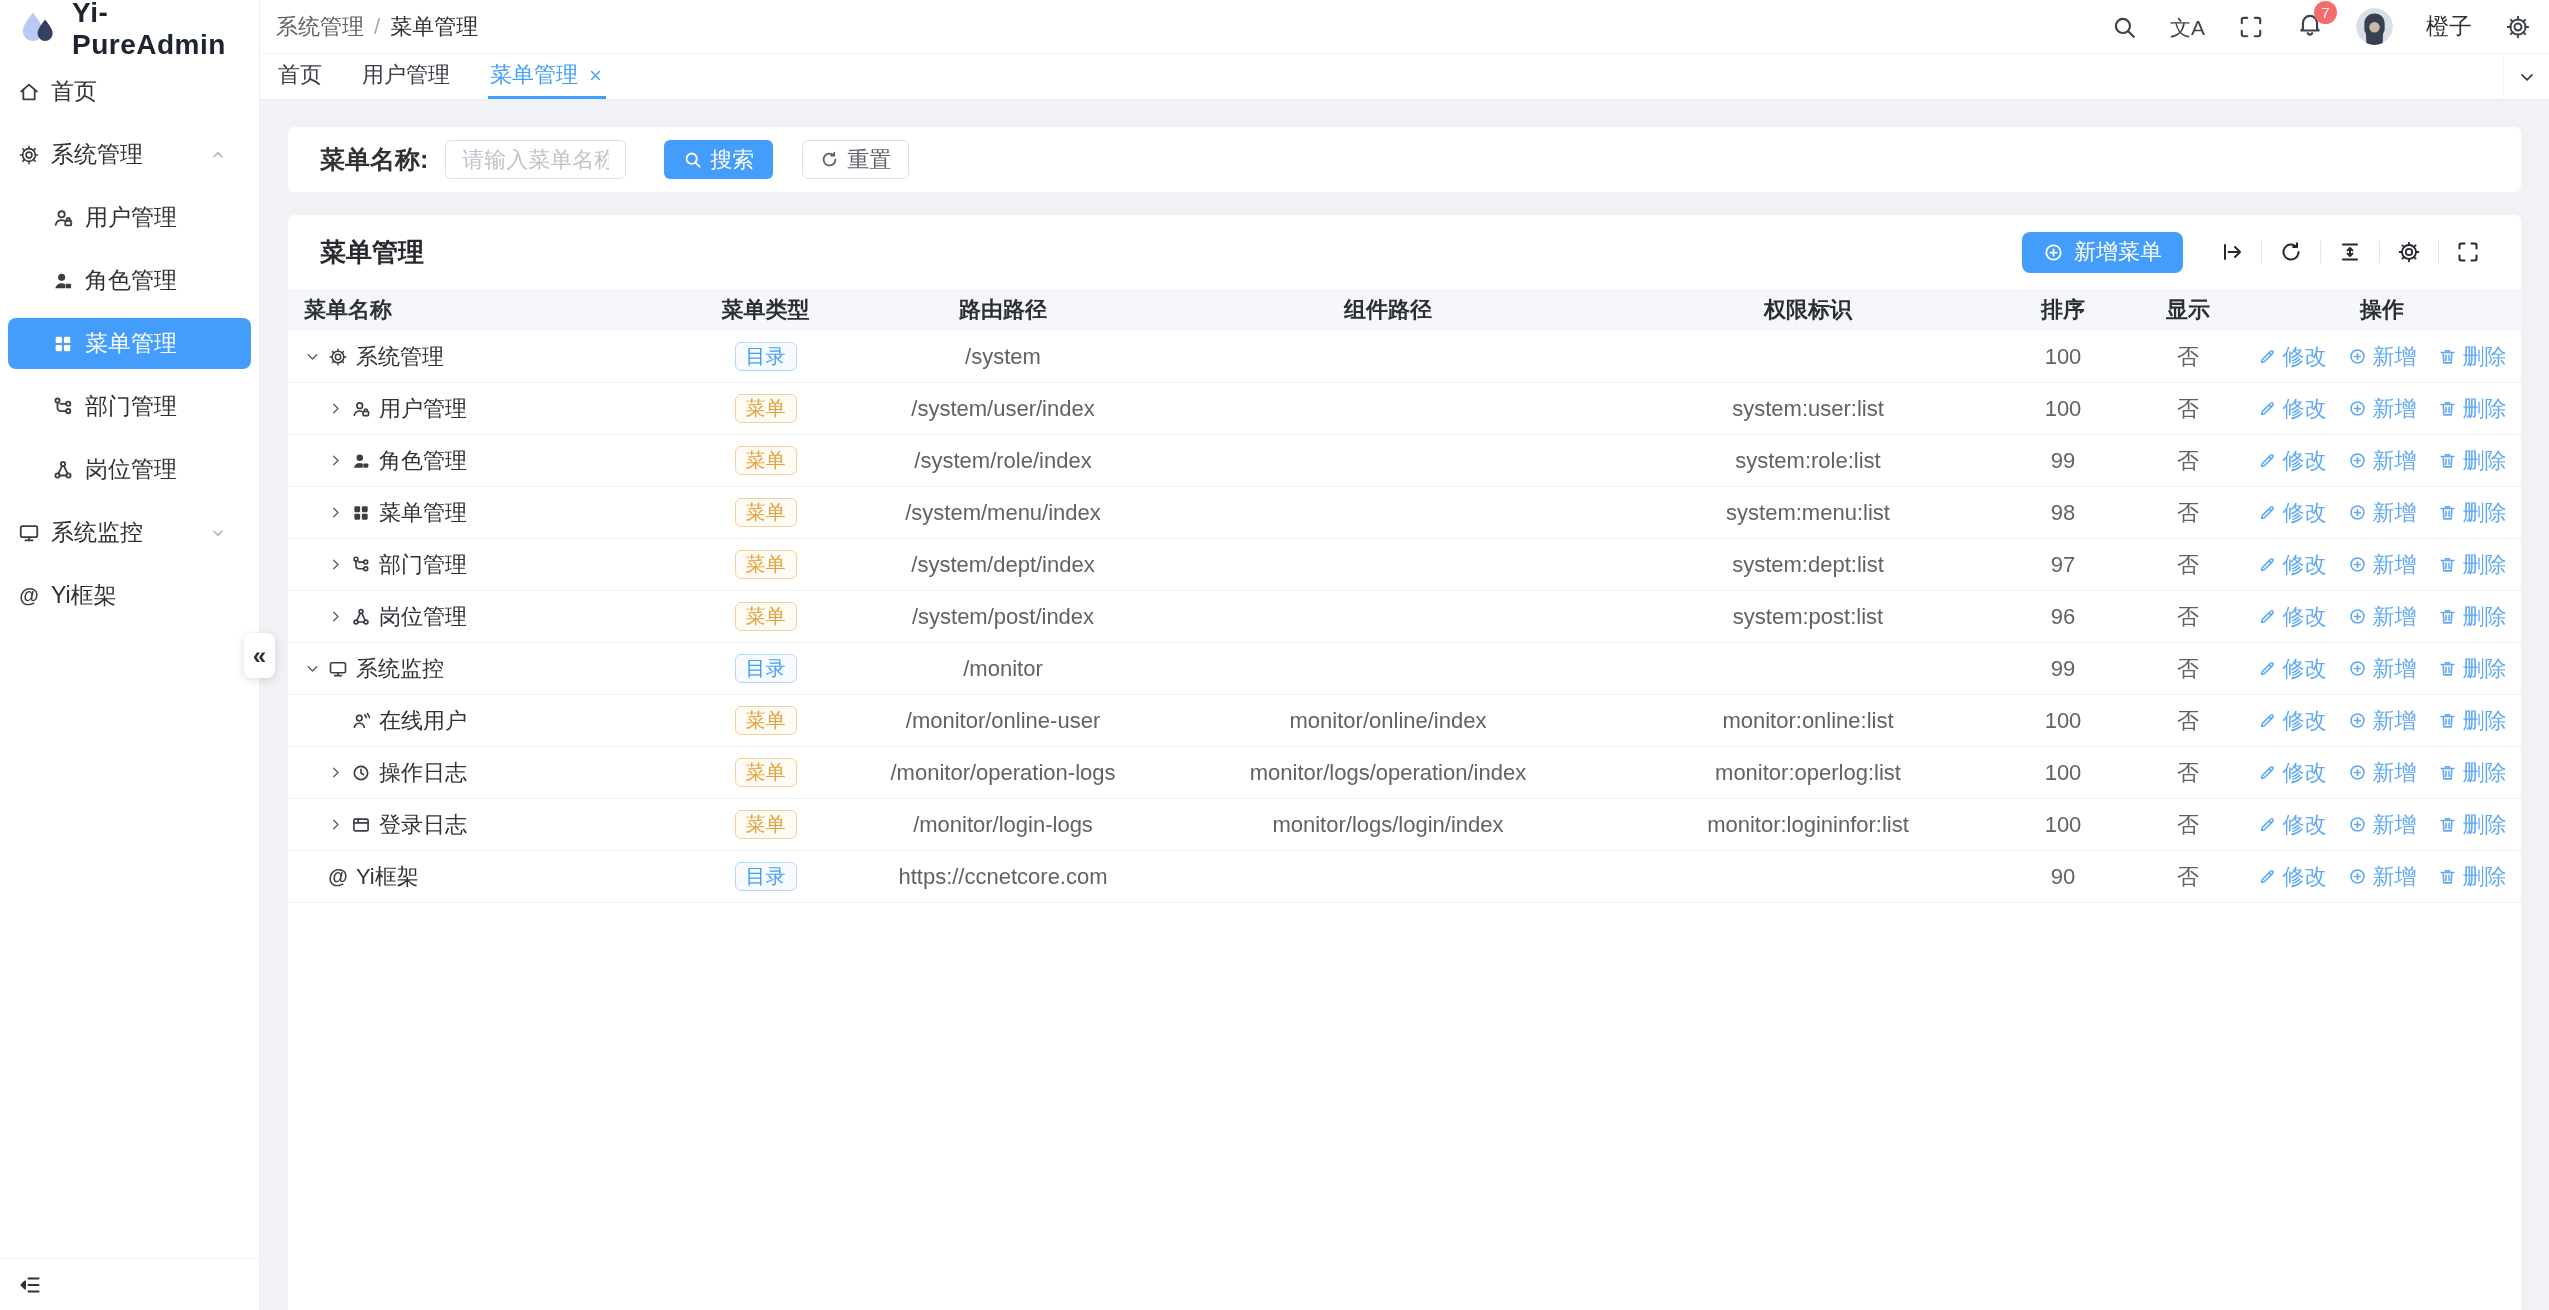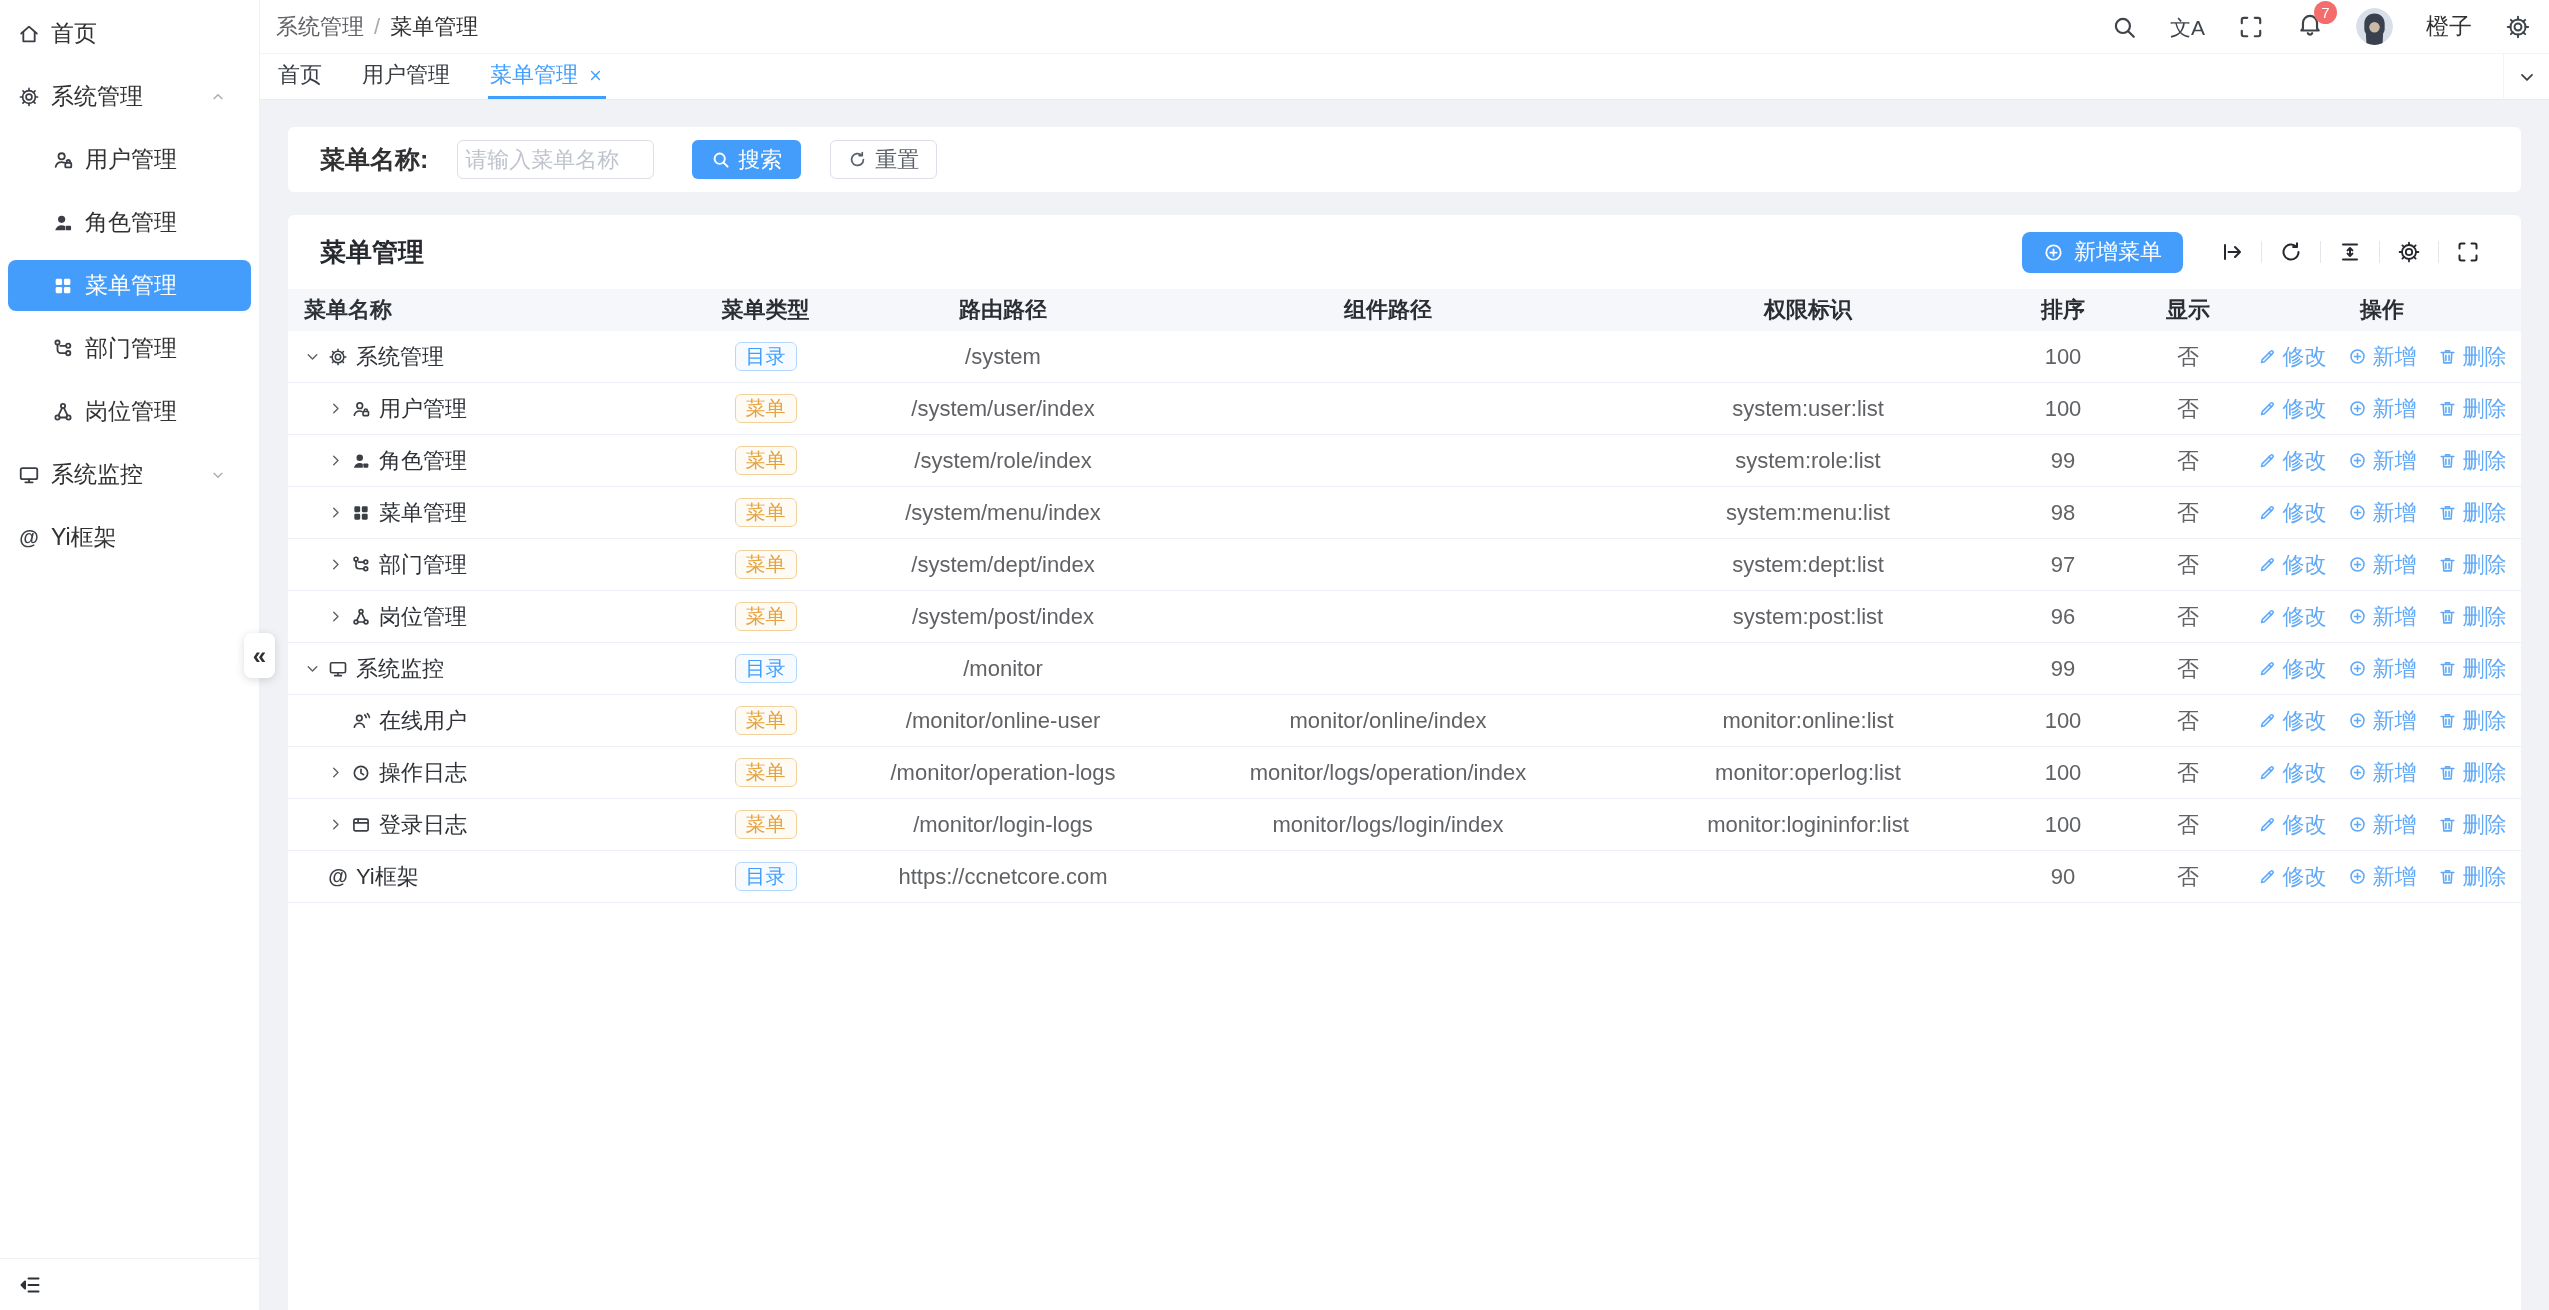--- a/index.html
+++ b/index.html
@@ -63,23 +63,23 @@
   .tab-more { margin-left:auto; width:46px; display:flex; align-items:center; justify-content:center;
               border-left:1px solid #f2f4f6; cursor:pointer; }
   .tab-more .icon { width:20px; height:20px; color:#3f444b; }
 
   
   .content { flex:1; background:#f0f2f5; padding:27px 28px 0; display:flex;
              flex-direction:column; min-height:0; }
   .search-card { background:#fff; border-radius:6px; height:65px; flex:none;
                  display:flex; align-items:center; padding-left:32px; }
   .search-label { font-weight:bold; font-size:25px; margin-right:17px; }
-  .search-input { width:197px; height:39px; border:1px solid #dcdfe6; border-radius:6px;
-                  padding:0 7px; font-size:22px; color:#606266; outline:none;
-                  font-family:inherit;margin-left:12px; }
+  .search-input { width:181px; height:39px; border:1px solid #dcdfe6; border-radius:6px;
+                  padding:0 16px; font-size:22px; color:#606266; outline:none;
+                  font-family:inherit; }
   .search-input::placeholder { color:#bfc4cc; }
   .btn { display:inline-flex; align-items:center; justify-content:center; gap:8px;
          height:39px; border-radius:6px; font-size:22px; cursor:pointer; border:none;
          font-family:inherit; }
   .btn .icon { width:19px; height:19px; }
   .btn-primary { background:#449cfb; color:#fff; padding:0 19px; }
   .btn-plain { background:#fff; color:#5a6068; border:1px solid #dcdfe6; padding:0 17px; }
   .btn-search { margin-left:38px; }
   .btn-reset { margin-left:29px; }
 
@@ -114,20 +114,29 @@
                  cursor:pointer; font-size:22px; }
   .action-link .icon { width:19px; height:19px; }
 
   .page-footer { height:40px; flex:none; display:flex; align-items:center; justify-content:center;
                  color:#8f959e; font-size:22px; }
 </style>
 </head>
 <body>
 
 <aside class="sidebar">
+  <div class="logo">
+    <span class="icon">
+      <svg viewBox="0 0 48 48">
+        <path d="M17 5c7 9.5 11.5 15 11.5 21.5a11.5 11.5 0 1 1-23 0C5.5 20 10 14.5 17 5z" fill="#b9cbf4"></path>
+        <path d="M31 13c5.4 7.2 8.6 11.3 8.6 16.2a8.6 8.6 0 1 1-17.2 0C22.4 24.3 25.6 20.2 31 13z" fill="#33405f"></path>
+      </svg>
+    </span>
+    <span class="logo-title">Yi-PureAdmin</span>
+  </div>
   <nav class="menu" id="side-menu">
       <div class="menu-item lvl0">
         <span class="icon ">
           <svg viewBox="0 0 24 24" fill="none" stroke="currentColor" stroke-width="2" stroke-linecap="round" stroke-linejoin="round">
             <path d="M3.5 11.5 12 4l8.5 7.5"></path>
             <path d="M5.8 10.3V20h12.4v-9.7"></path>
           </svg>
         </span>
         <span class="mi-label">首页</span>
       </div>

